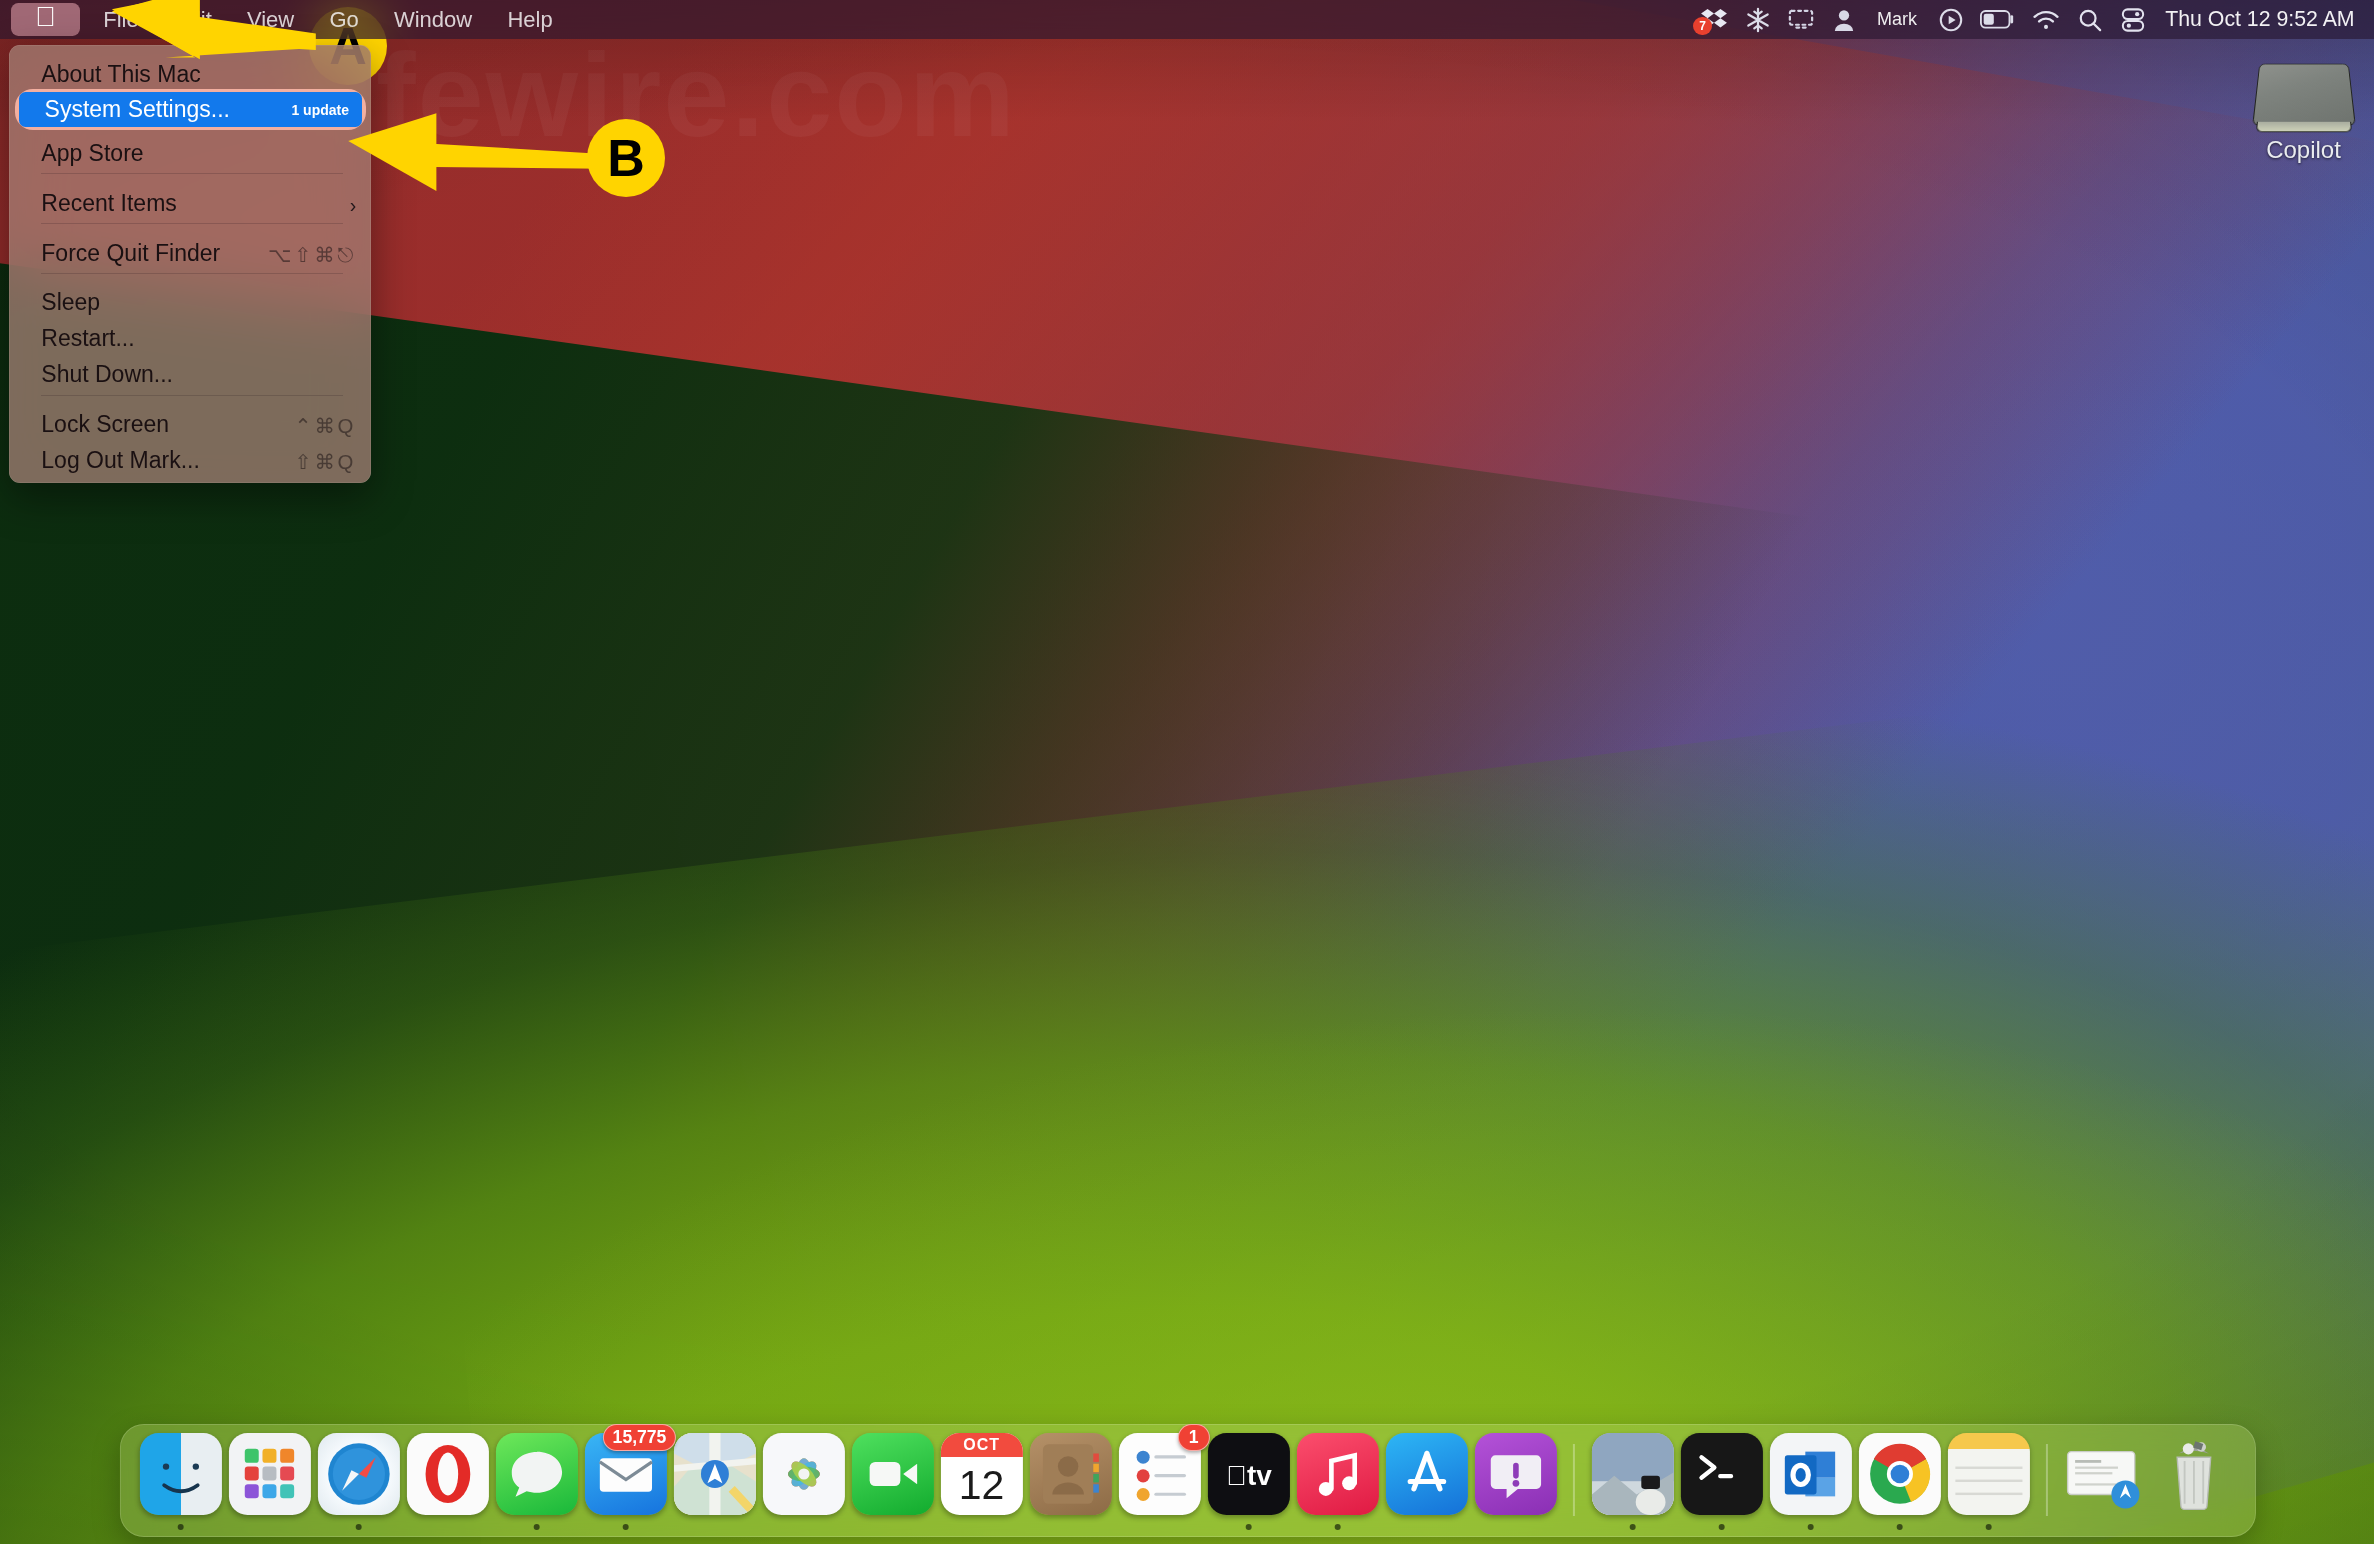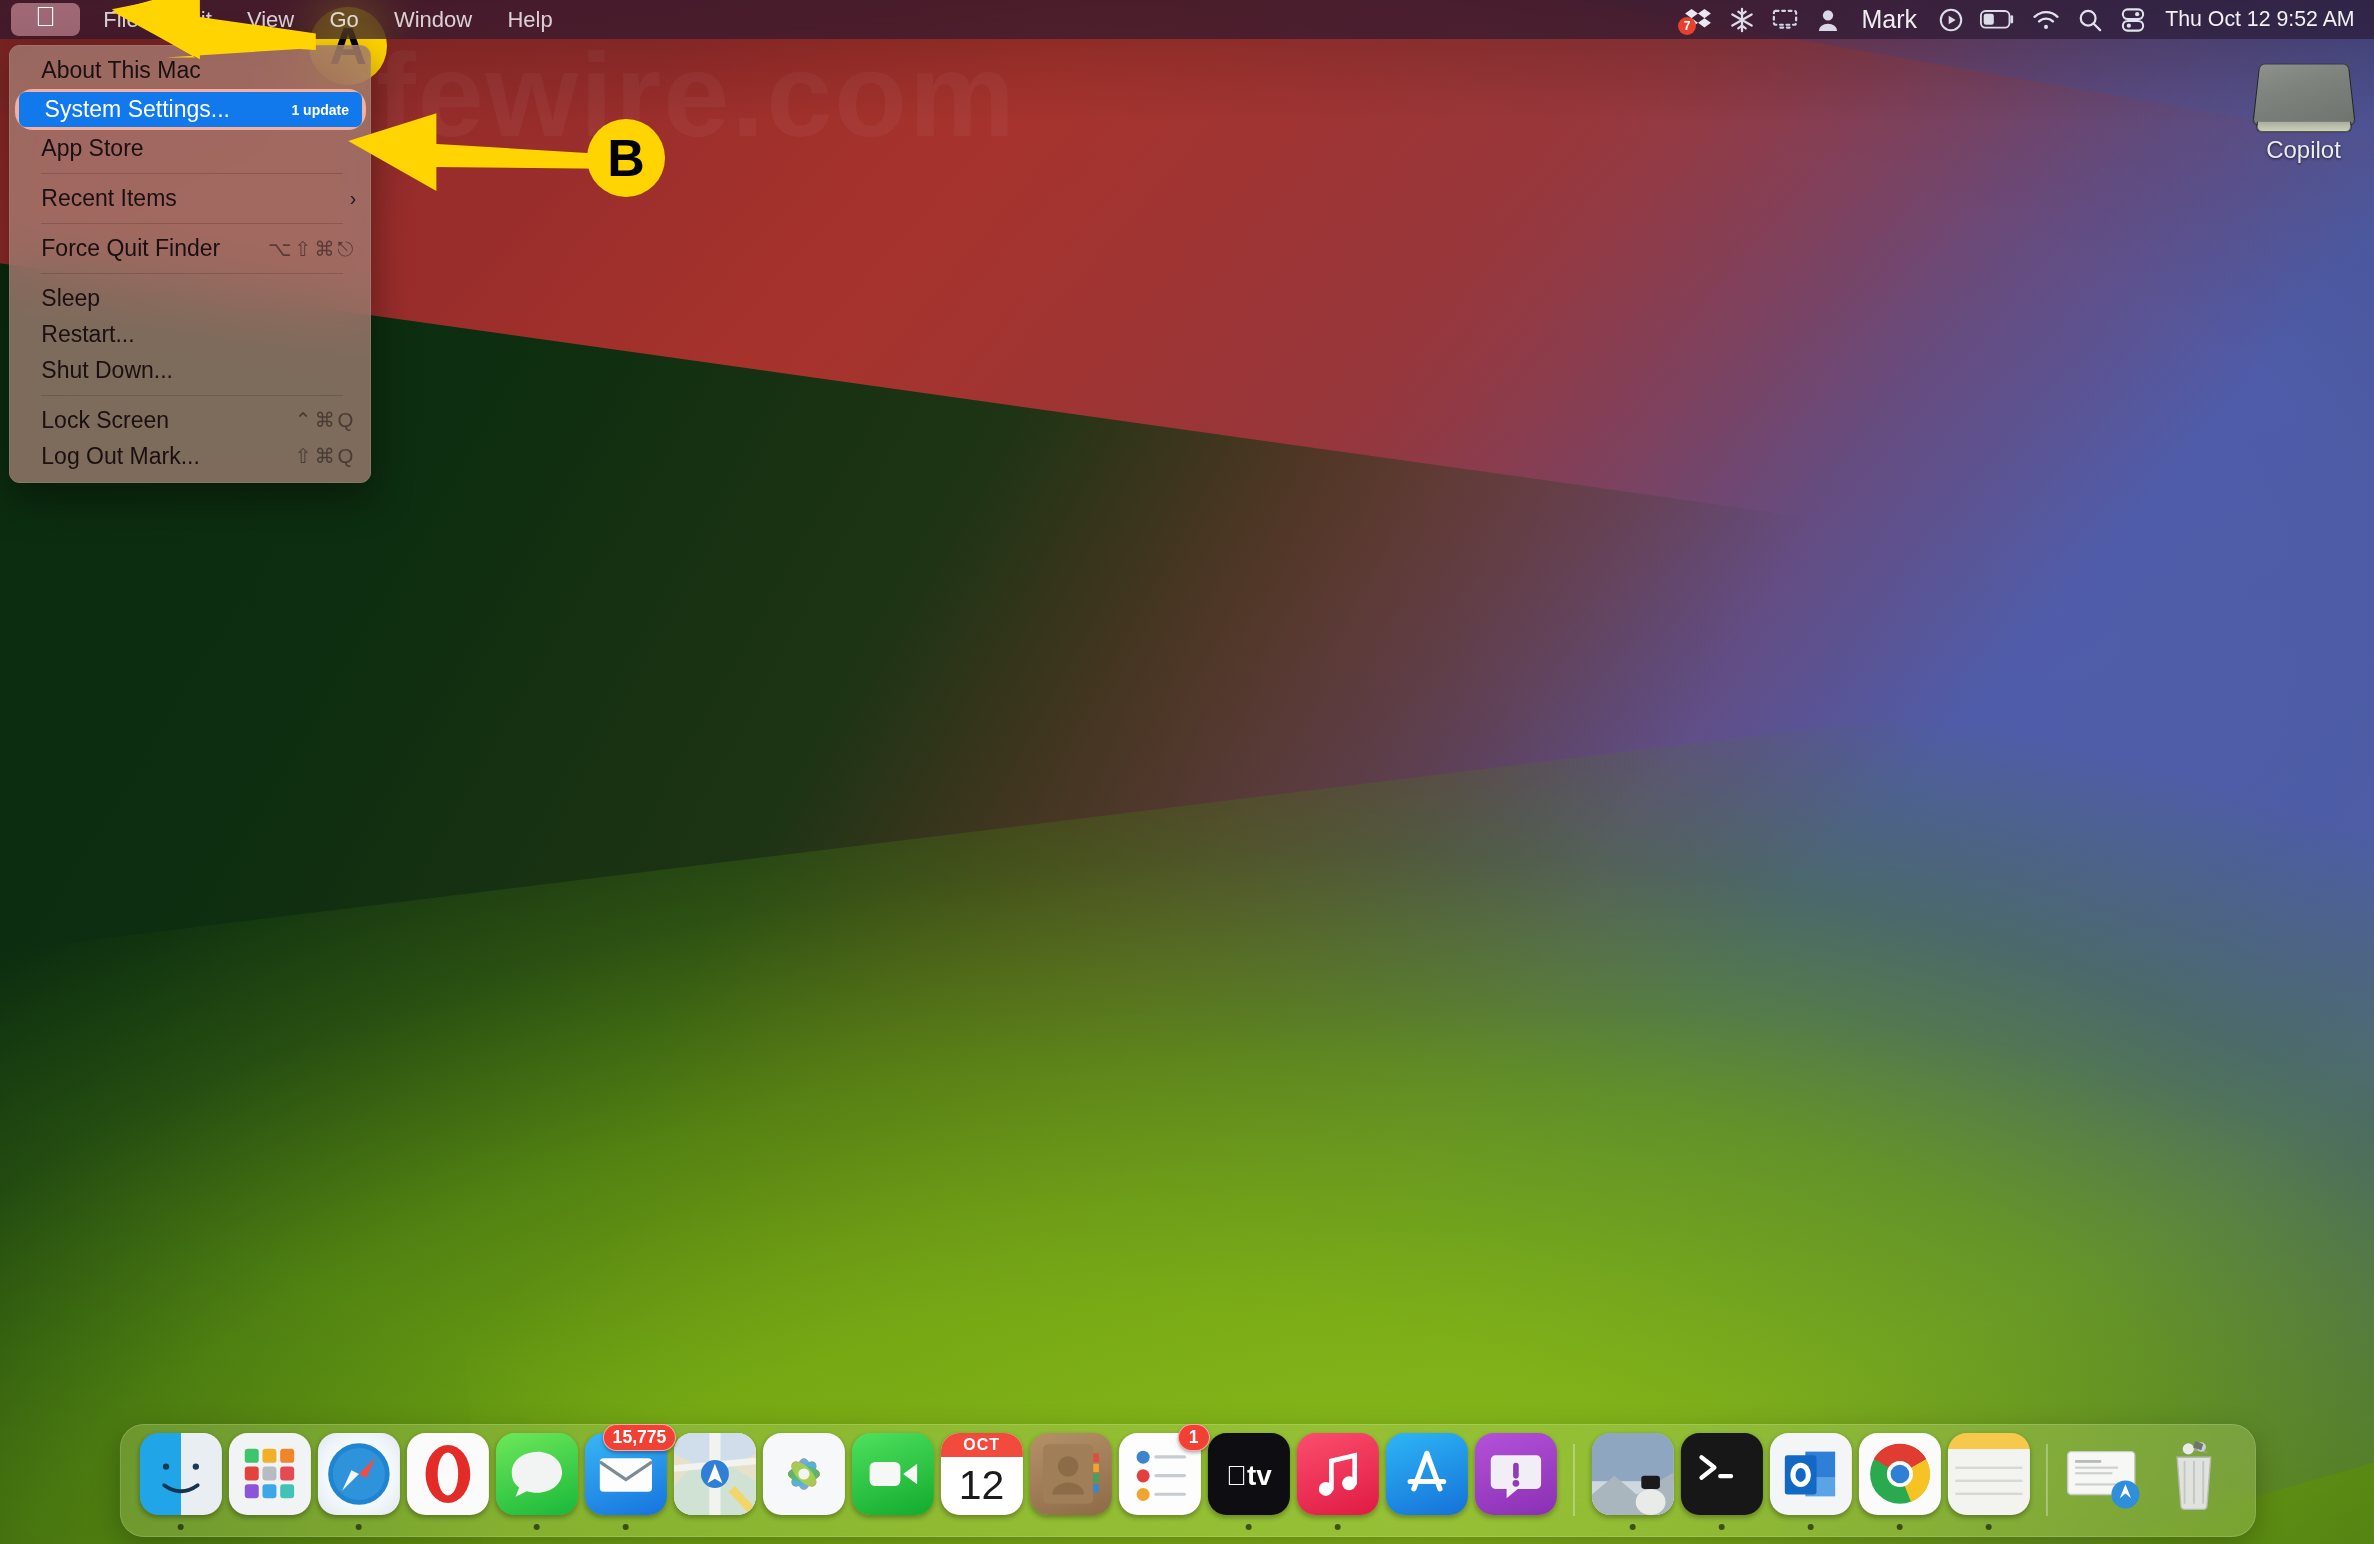--- a/index.html
+++ b/index.html
@@ -150,36 +150,36 @@
     display:flex; align-items:center; justify-content:center;
     color:rgba(255,255,255,.86); font-size:21.3px; position:relative;
   }
   .tray svg{ display:block; }
   .tray-badge{
     position:absolute; left:1.9px; bottom:0.9px;
     background:#e8402e; color:#fff; font-size:12px; font-weight:bold;
     min-width:18.6px; height:18.6px; border-radius:9.3px;
     display:flex; align-items:center; justify-content:center; padding:0 3.7px;
   }
-  .tray-user{ font-size:25px; color:rgba(255,255,255,.92); padding:0 12px; }
+  .tray-user{ font-size:18px; color:rgba(255,255,255,.92); padding:0 12px; }
   .tray-clock{ font-size:21.3px; color:rgba(255,255,255,.94); padding-left:11px; white-space:nowrap; }
 
   
   #applemenu{
     position:absolute; left:9.3px; top:45px; width:362px;
     border-radius:11px;
     background:rgba(156,122,112,.80);
     backdrop-filter:blur(32px) saturate(140%);
     box-shadow:0 15px 41px rgba(0,0,0,.42), 0 0 0 0.5px rgba(255,255,255,.16) inset;
     padding:7.4px 0 8.3px 0;
     z-index:50;
     overflow:hidden;
   }
   .mi{
-    height:36px; display:flex; align-items:center;
+    height:36px; display:flex; align-items:flex-end;
     padding:0 15px 0 32px;
     font-size:23px; color:#1a1012;
     position:relative;
   }
   .mi .lbl{ flex:0 0 auto; }
   .mi .right{ margin-left:auto; font-size:20.4px; color:rgba(30,20,22,.55); letter-spacing:2.8px; }
   .mi .chev{ margin-left:auto; font-size:19.5px; color:#20161a; }
   .mi-sep{ height:0.9px; margin:6.5px 28px 6.5px 32px; background:rgba(40,25,28,.20); }
   .mi-highlight-wrap{
     margin:0.9px 5.6px; padding:2.8px 3.7px; border-radius:18px;

